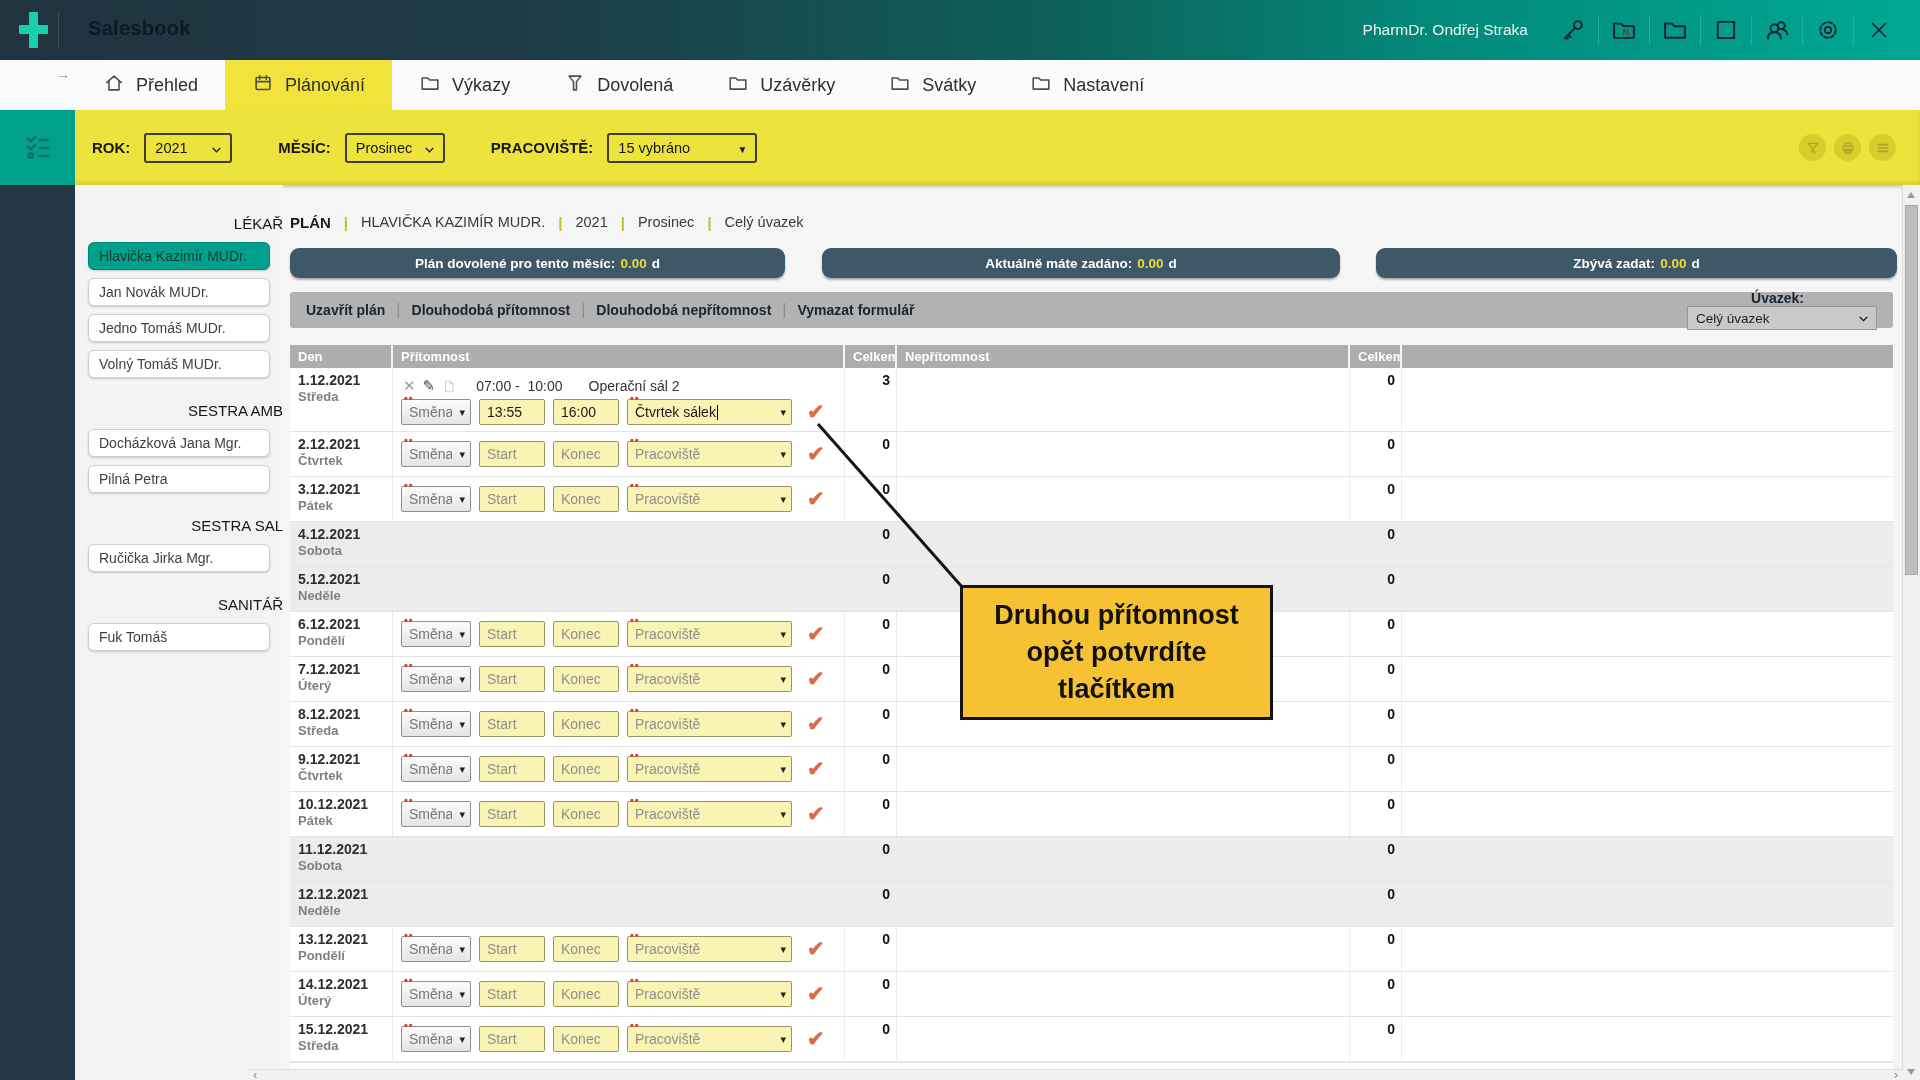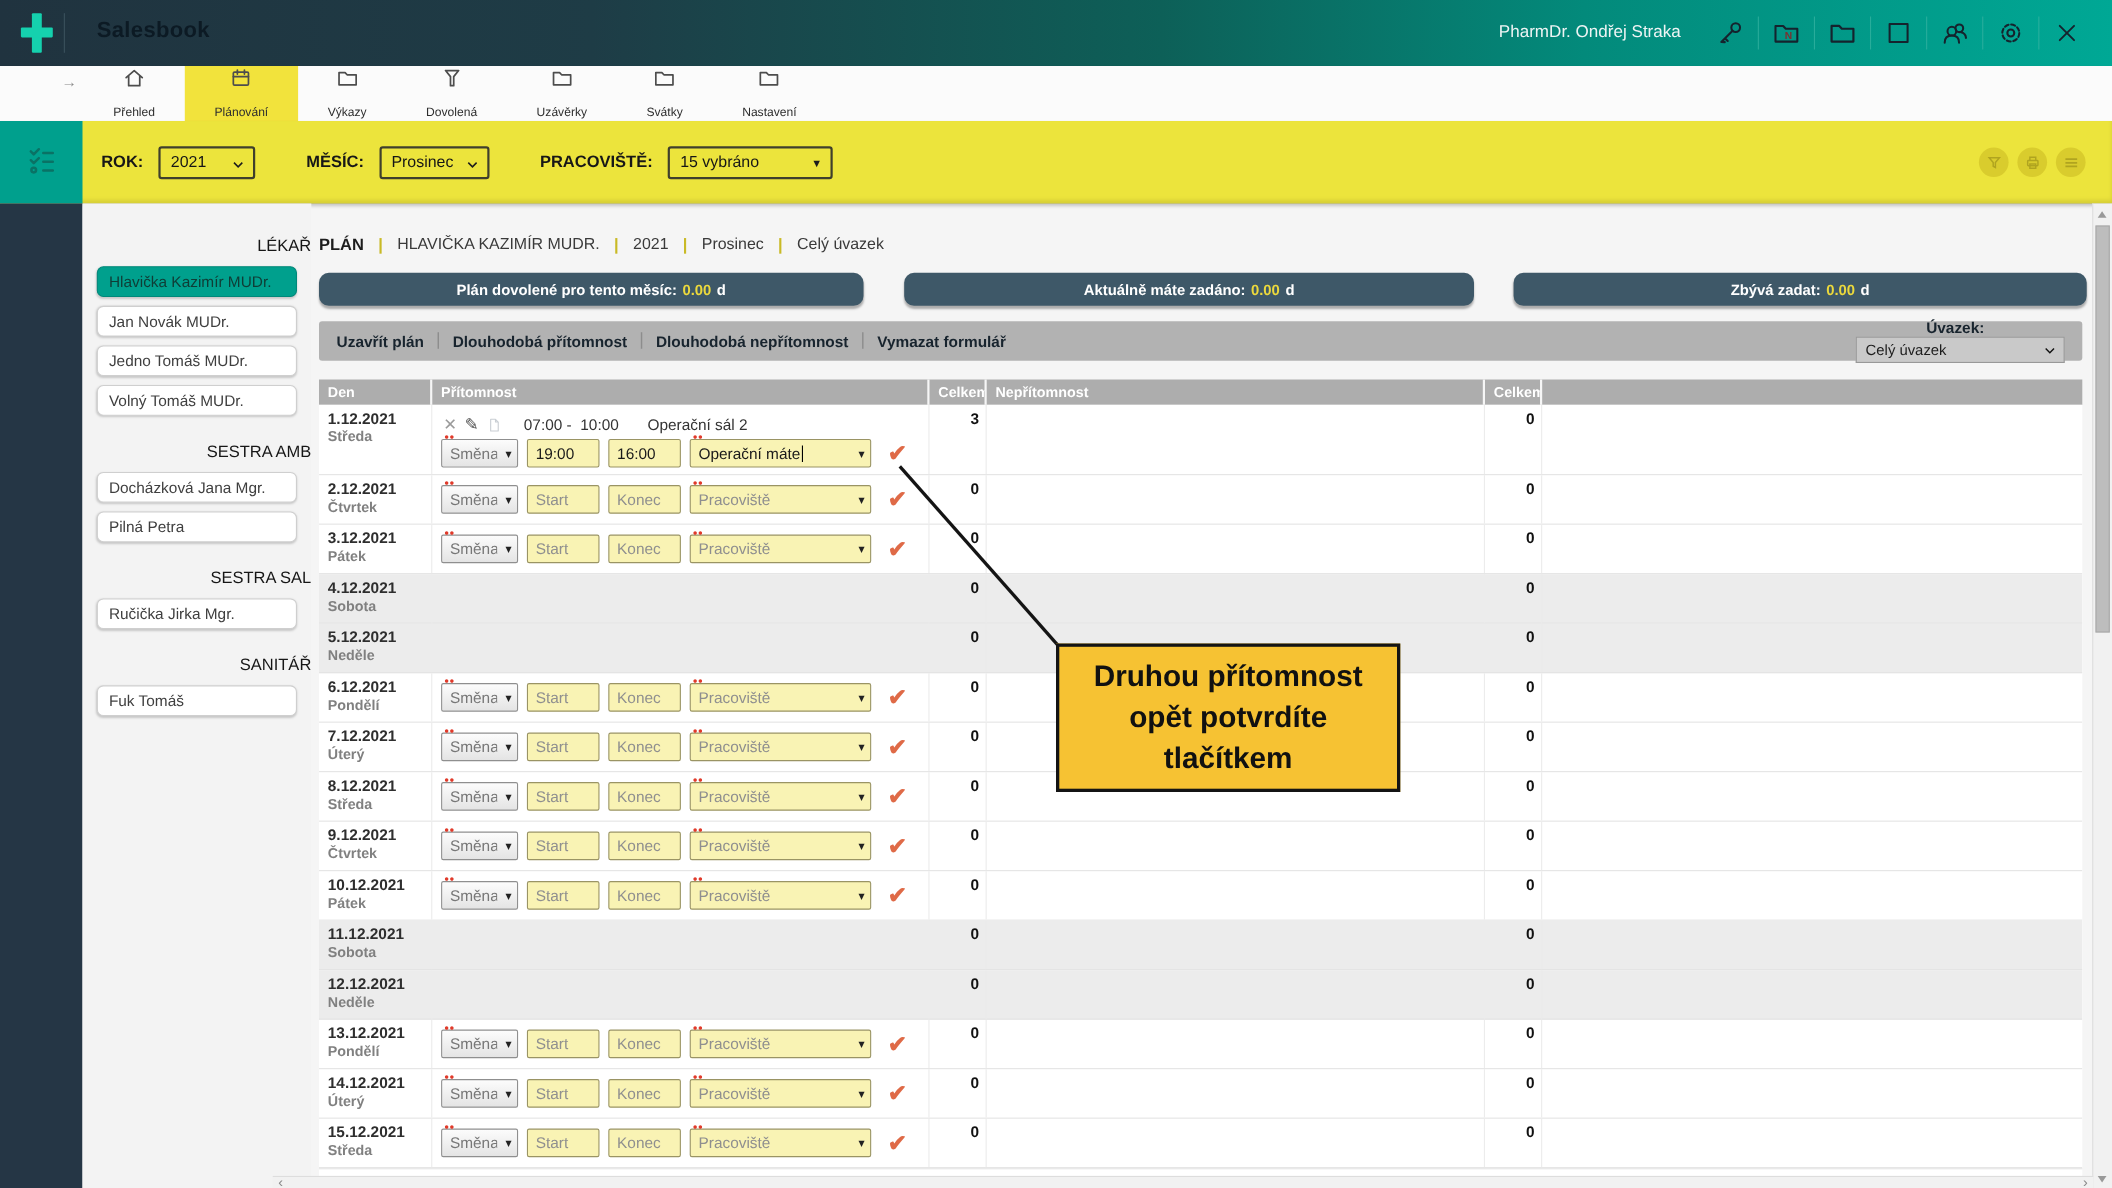--- a/index.html
+++ b/index.html
@@ -14,21 +14,21 @@
   .apptitle{position:absolute;left:88px;top:17px;font-size:20px;font-weight:bold;color:#0c1a24;letter-spacing:.3px;}
   .topright{position:absolute;right:16px;top:0;height:60px;display:flex;align-items:center;}
   .uname{color:#eef4f4;font-size:15.5px;margin-right:20px;white-space:nowrap;}
   .tic{display:flex;align-items:center;justify-content:center;width:32px;margin:0 9px;color:#15232d;}
   .tdiv{width:1px;height:30px;background:#35b3a2;opacity:.75;}
 
   
   .navbar{position:absolute;top:60px;left:0;width:100%;height:50px;background:#fbfbfb;
     box-shadow:0 2px 3px rgba(0,0,0,.18);display:flex;align-items:stretch;padding-left:76px;box-sizing:border-box;}
   .backarrow{position:absolute;left:56px;top:6px;font-size:14px;color:#8a8a8a;}
-  .tab{display:flex;align-items:center;gap:11px;padding:0 27px;font-size:11px;color:#2e2e2e;cursor:default;flex-direction:column;}
+  .tab{display:flex;align-items:center;gap:11px;padding:0 27px;font-size:18px;color:#2e2e2e;cursor:default;}
   .tab.active{background:var(--nav_active_yellow);}
   .tab svg{color:#4d4d4d;}
 
   
   .filterbar{position:absolute;top:110px;left:0;width:100%;height:75px;background:var(--filter_yellow);
     box-shadow:inset 0 -3px 4px rgba(0,0,0,.10),0 2px 3px rgba(0,0,0,.2);}
   .ftoggle{position:absolute;left:0;top:0;width:75px;height:75px;background:var(--accent_teal);
     display:flex;align-items:center;justify-content:center;color:#0a7265;}
   .ffields{position:absolute;left:92px;top:0;height:100%;display:flex;align-items:center;}
   .flabel{font-weight:bold;font-size:15px;color:#171717;margin-right:14px;white-space:nowrap;}
@@ -381,25 +381,25 @@
             </span>
         <span class="etime">07:00 -  10:00</span>
         <span class="eplace">Operační sál 2</span>
           </div>
           <div class="fieldline">
       <span class="sel gray">
               <i class="req">••</i>
               <span class="sv">Směna</span>
               <span class="car">▾</span>
             </span>
-      <span class="inp val">19:00</span>
+      <span class="inp val">13:55</span>
       <span class="inp val">16:00</span>
       <span class="sel yellow val">
               <i class="req">••</i>
-              <span class="sv">Operační máte</span>
+              <span class="sv">Čtvrtek sálek</span>
               <span class="cursorbar"></span>
               <span class="car">▾</span>
             </span>
       <span class="check">✔</span>
           </div>
         </div>
     <div class="cell c1 num">3</div>
     <div class="cell cn"></div>
     <div class="cell c2 num">0</div>
     <div class="cell cs"></div>

